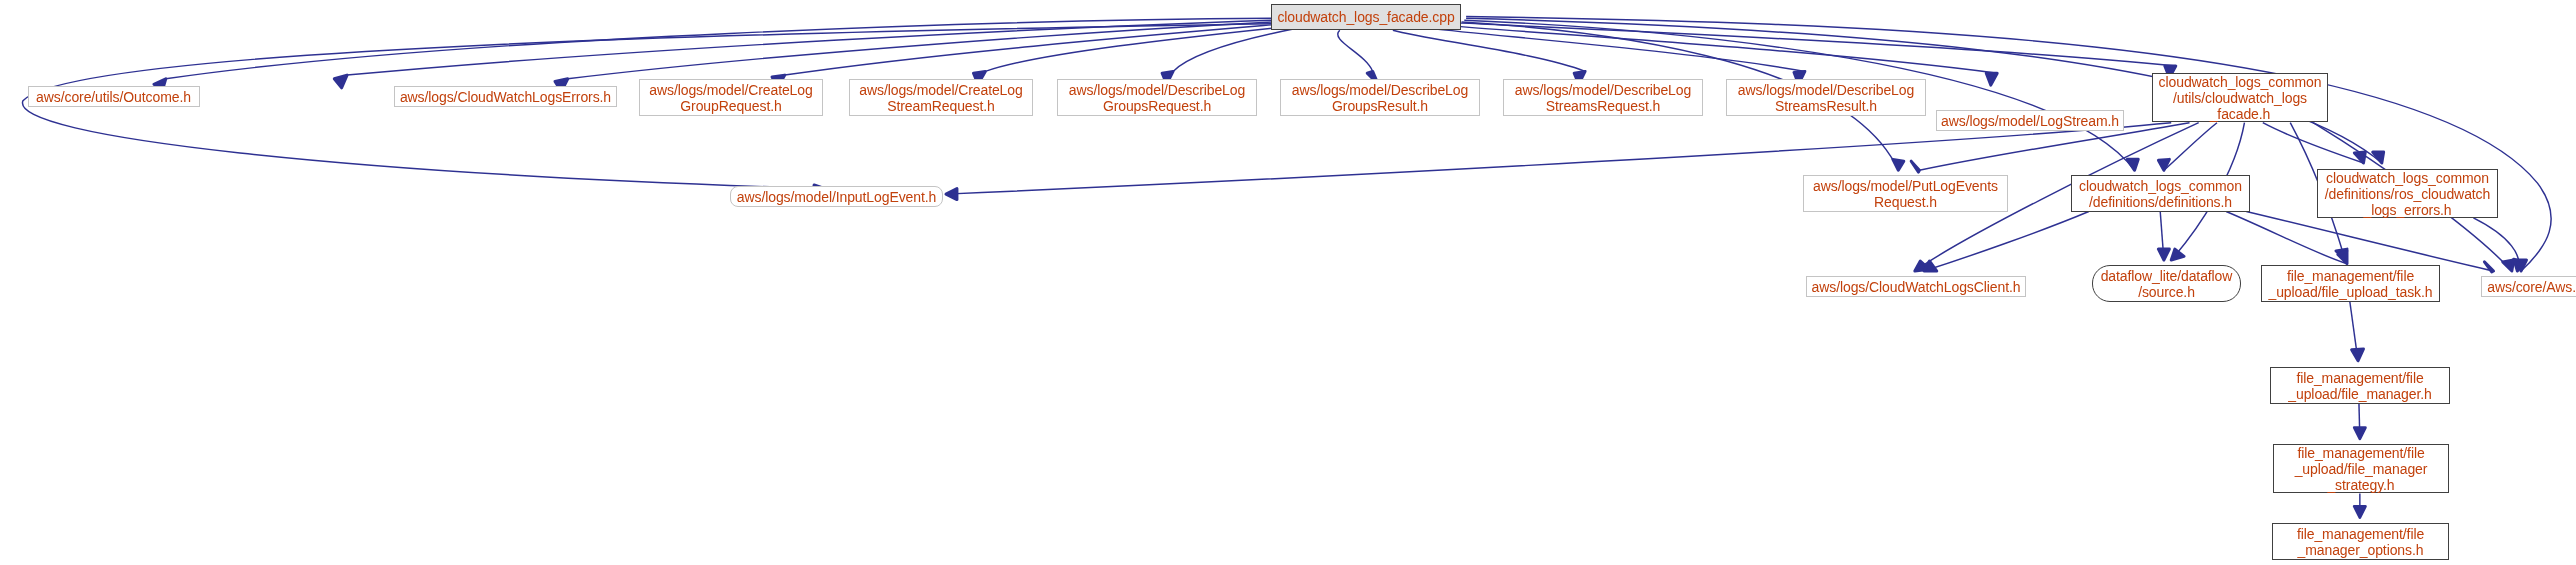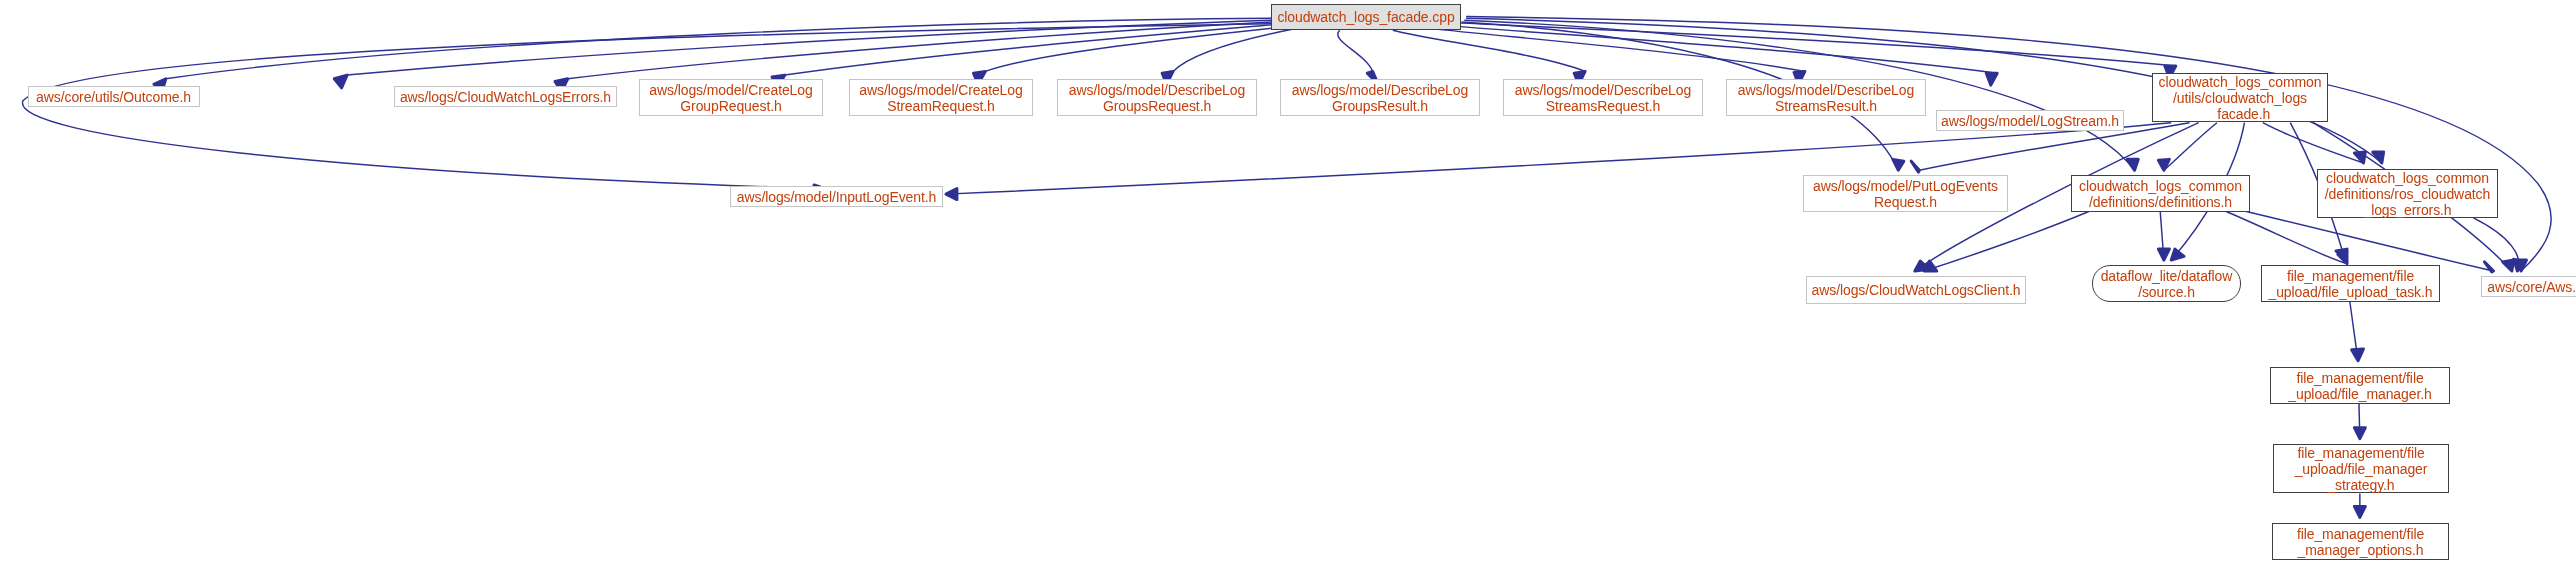--- a/index.html
+++ b/index.html
@@ -132,29 +132,29 @@
     <div class="gnode" style="left: 1280px; top: 79px; width: 200px; height: 37px;">aws/logs/model/DescribeLog
 GroupsResult.h</div>
     <div class="gnode" style="left: 1503px; top: 79px; width: 200px; height: 37px;">aws/logs/model/DescribeLog
 StreamsRequest.h</div>
     <div class="gnode" style="left: 1726px; top: 79px; width: 200px; height: 37px;">aws/logs/model/DescribeLog
 StreamsResult.h</div>
     <div class="gnode" style="left: 1936px; top: 86px; width: 188px; height: 21px; margin-top: 24px;">aws/logs/model/LogStream.h</div>
     <div class="gnode bold" style="left: 2152px; top: 73px; width: 176px; height: 49px;">cloudwatch_logs_common
 /utils/cloudwatch_logs
 _facade.h</div>
-    <div class="gnode" style="left: 730px; top: 186px; width: 213px; height: 21px;">aws/logs/model/InputLogEvent.h</div>
+    <div class="gnode" style="left: 730px; top: 186px; width: 213px; height: 21px; border-radius: 8px;">aws/logs/model/InputLogEvent.h</div>
     <div class="gnode" style="left: 1803px; top: 175px; width: 205px; height: 37px;">aws/logs/model/PutLogEvents
 Request.h</div>
     <div class="gnode bold" style="left: 2071px; top: 175px; width: 179px; height: 37px;">cloudwatch_logs_common
 /definitions/definitions.h</div>
     <div class="gnode bold" style="left: 2317px; top: 169px; width: 181px; height: 49px;">cloudwatch_logs_common
 /definitions/ros_cloudwatch
 _logs_errors.h</div>
-    <div class="gnode" style="left: 1806px; top: 276px; width: 220px; height: 28px;">aws/logs/CloudWatchLogsClient.h</div>
+    <div class="gnode" style="left: 1806px; top: 276px; width: 220px; height: 21px;">aws/logs/CloudWatchLogsClient.h</div>
     <div class="gnode bold" style="left: 2092px; top: 265px; width: 149px; height: 37px; border-radius: 18px;">dataflow_lite/dataflow
 /source.h</div>
     <div class="gnode bold" style="left: 2261px; top: 265px; width: 179px; height: 37px;">file_management/file
 _upload/file_upload_task.h</div>
     <div class="gnode" style="left: 2461px; top: 276px; width: 109px; height: 21px; margin-left: 20px;">aws/core/Aws.h</div>
     <div class="gnode bold" style="left: 2270px; top: 367px; width: 180px; height: 37px;">file_management/file
 _upload/file_manager.h</div>
     <div class="gnode bold" style="left: 2273px; top: 444px; width: 176px; height: 49px;">file_management/file
 _upload/file_manager
 _strategy.h</div>

